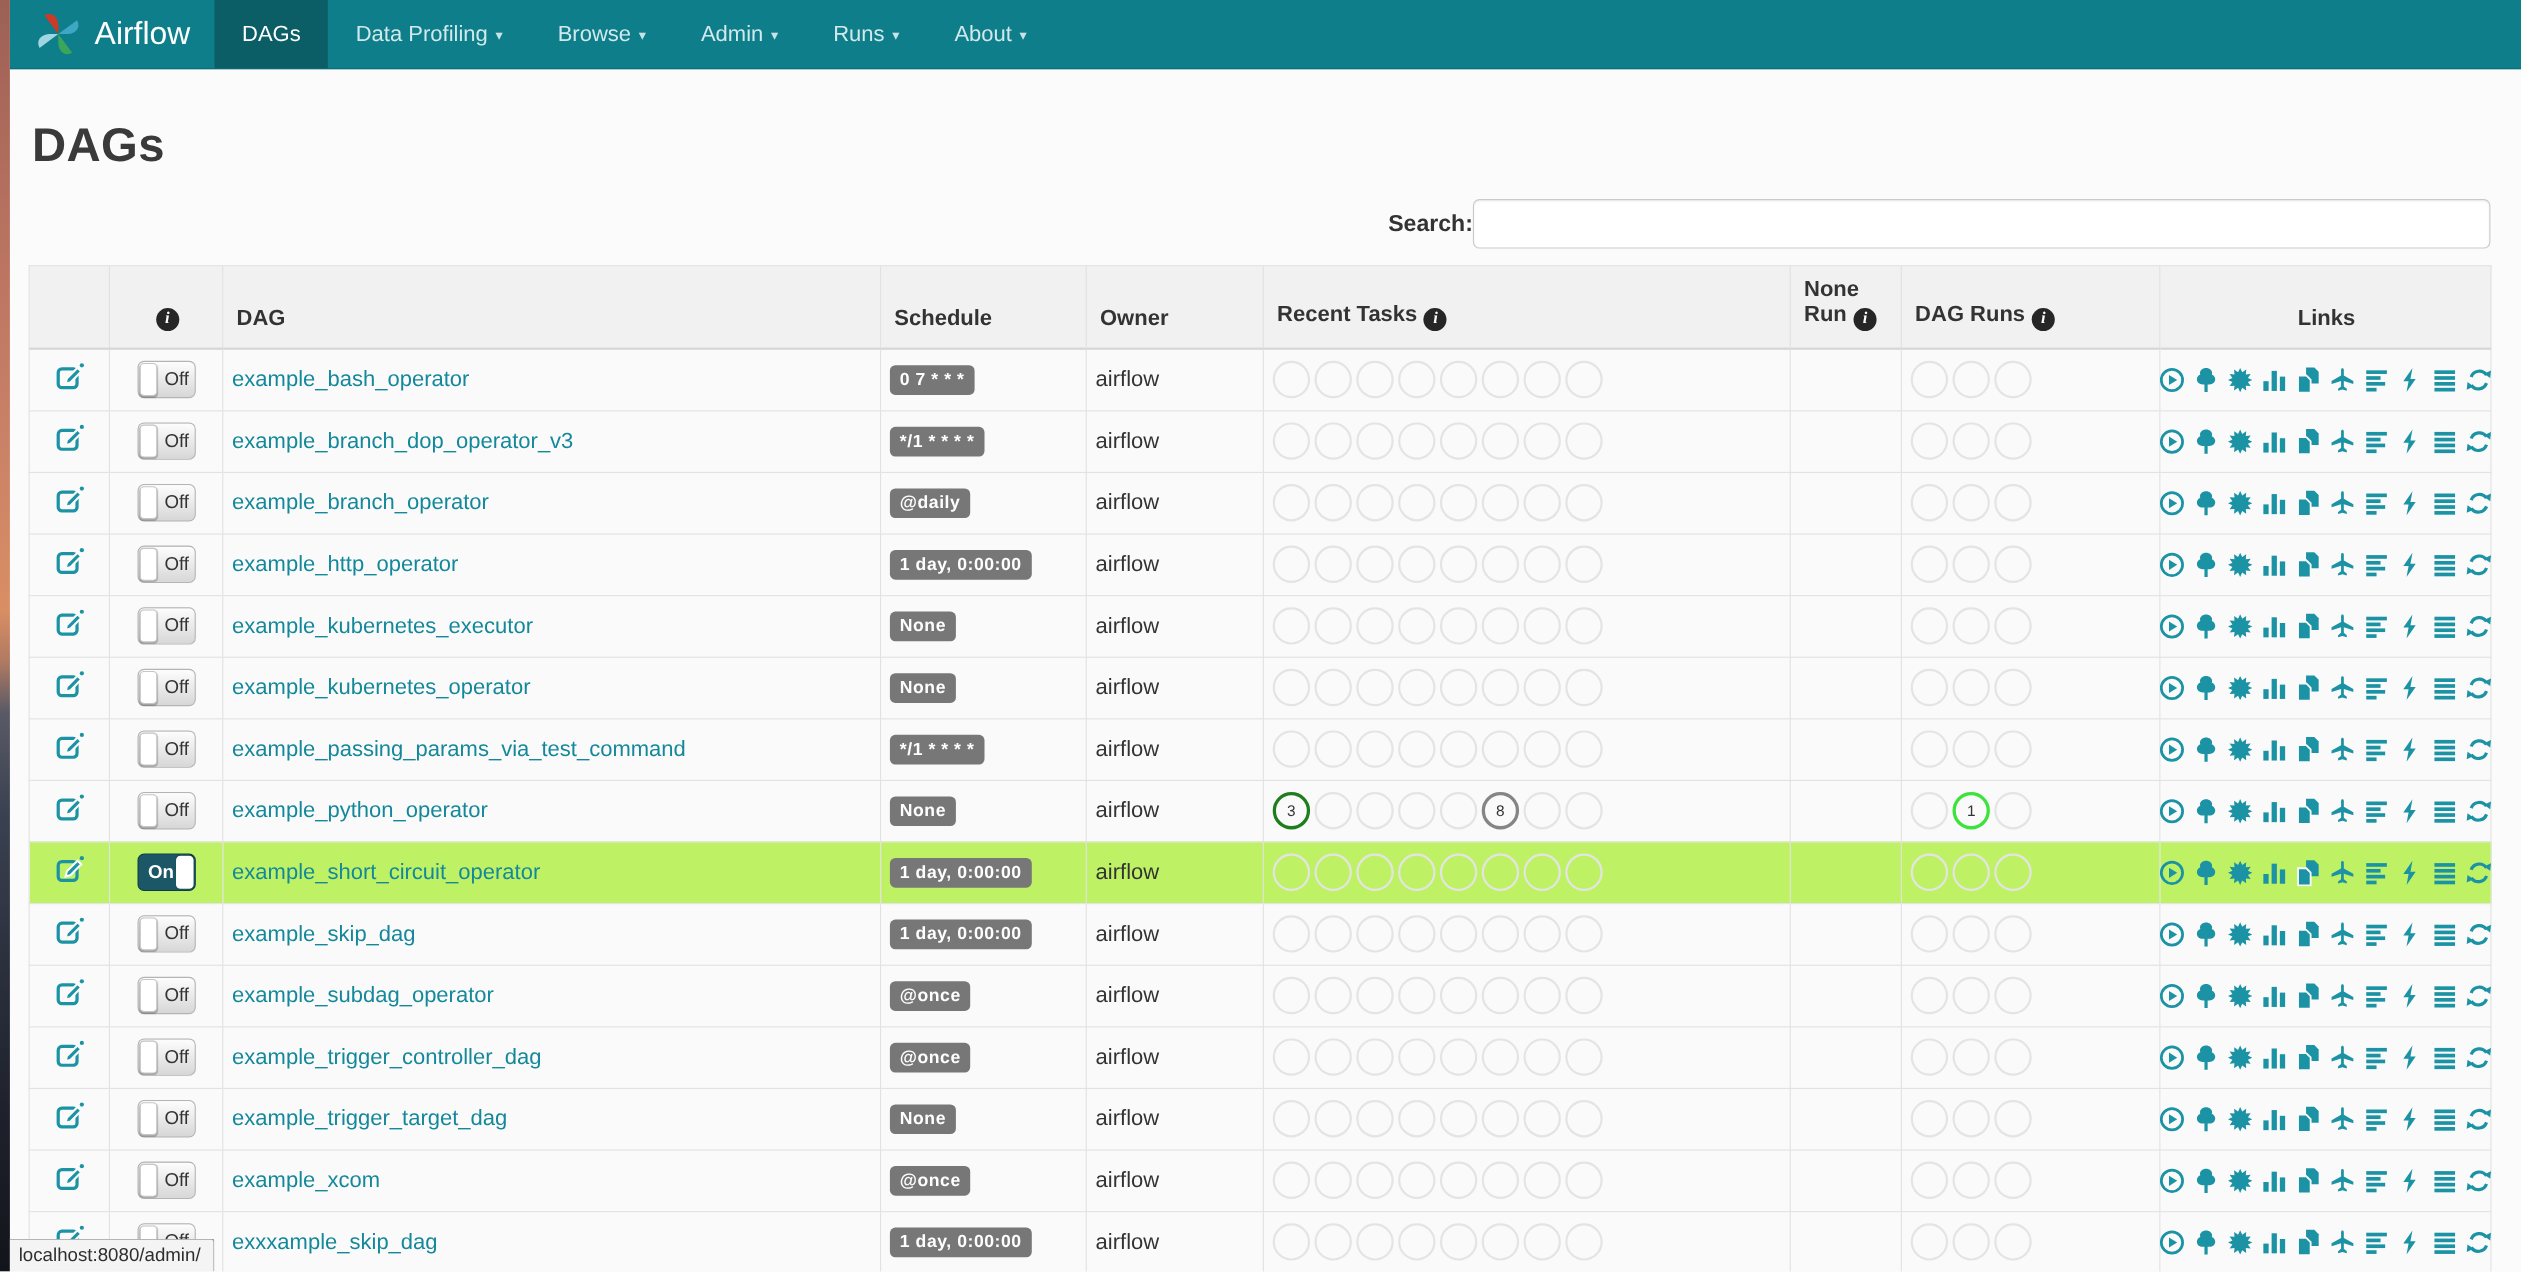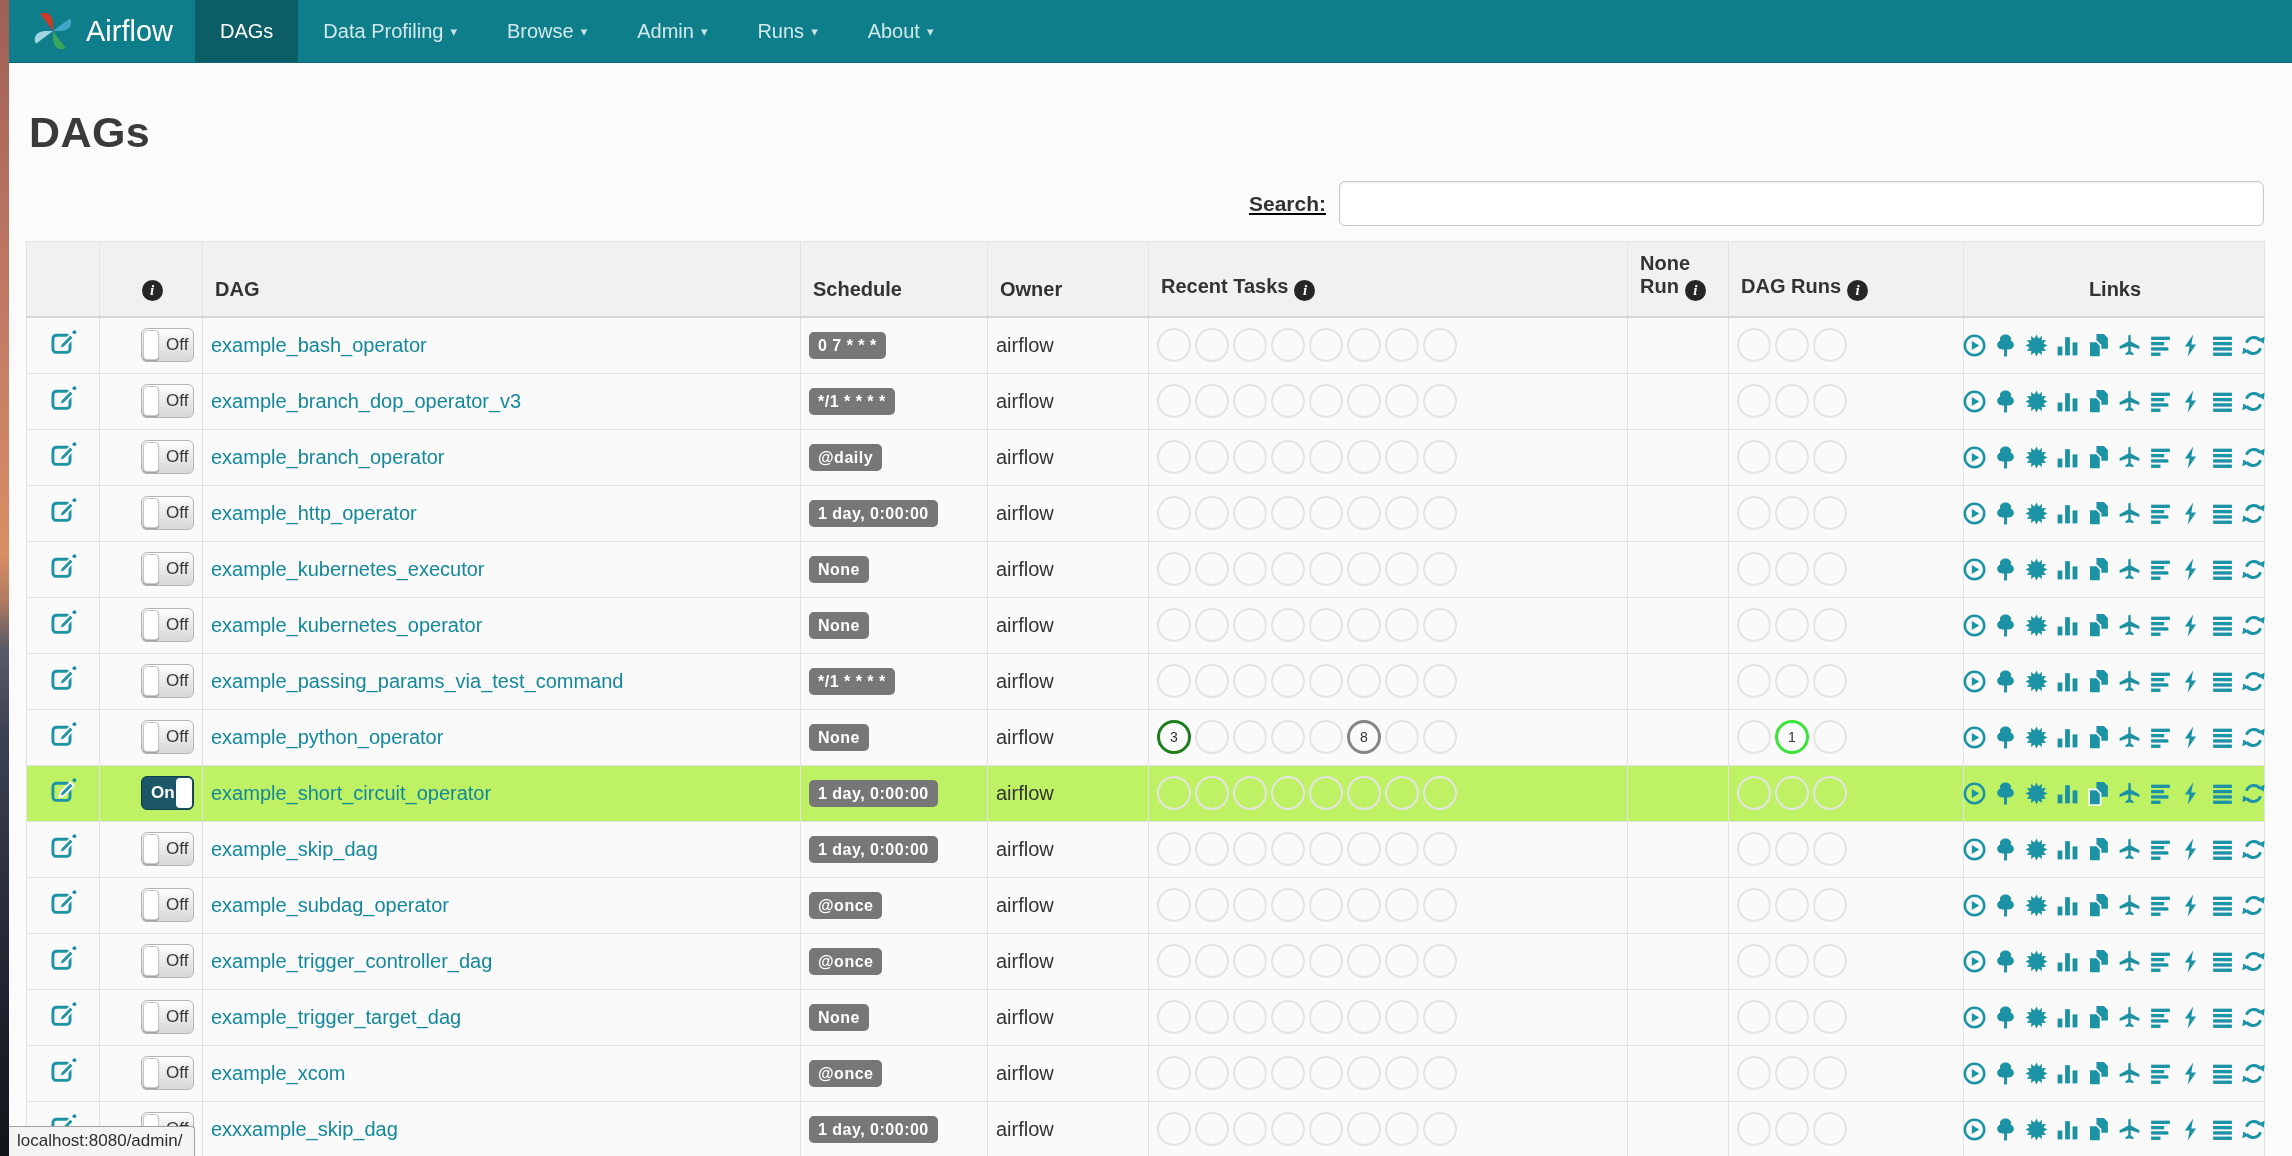--- a/index.html
+++ b/index.html
@@ -32,21 +32,21 @@
   .nav-item.active{ background:var(--navbar-active,#0b5d66); color:#fff; }
   .caret{ font-size:13px; margin-left:7px; opacity:.95; }
   .nav-right{ margin-left:auto; display:flex; align-items:center; gap:42px; padding-right:36px; }
   .clock{ font-size:20px; color:#eaf4f5; }
   .logout-btn{ display:flex; cursor:pointer; }
   .logout-btn svg{ width:27px; height:27px; fill:#eaf4f5; }
 
   
   .content{ padding:0 28px 0 17px; }
   .page-title{ font-size:43px; font-weight:700; color:#3a3a3a; margin:45px 0 24px 3px; letter-spacing:.4px; }
-  .search-row{ display:flex; justify-content:flex-end; align-items:center; gap:13px; margin-bottom:15px;text-decoration:underline; }
+  .search-row{ display:flex; justify-content:flex-end; align-items:center; margin-bottom:15px; }
   .search-label{ font-size:21px; font-weight:bold; color:#333; }
   .search-input{
     width:925px; height:45px; border:1px solid #c9c9c9; border-radius:6px; background:#fff;
     box-shadow:inset 0 1px 2px rgba(0,0,0,.08); font-size:20px; padding:0 14px; outline:none;
   }
 
   
   table.dags{ border-collapse:collapse; table-layout:fixed; width:2238px; }
   .dags th, .dags td{ border:1px solid #e2e2e2; }
   .dags thead th{
@@ -56,21 +56,21 @@
   }
   .dags thead th.center{ text-align:center; }
   .dags tbody td{
     height:56px; padding:0 8px; vertical-align:middle;
     font-size:20px; color:#333; background:#fafafa;
   }
   .dags tbody tr.hovered td{ background:#bef264; }
   td.edit-cell{ text-align:center; }
   .edit-btn{ display:inline-flex; color:var(--accent,#1b93a5); cursor:pointer; }
   .edit-btn svg{ width:27px; height:27px; }
-  td.toggle-cell{ text-align:right;margin-top:23px; }
+  td.toggle-cell{ text-align:center;margin-top:23px; }
 
   .toggle{ position:relative; display:inline-flex; align-items:center; width:53px; height:34px; border-radius:6px; cursor:pointer; vertical-align:middle; }
   .toggle .knob{ position:absolute; top:1px; width:16px; height:30px; background:#fff; border-radius:4px; }
   .toggle.off{ border:1px solid #b4b4b4; background:linear-gradient(180deg,#fdfdfd,#d7d7d7); }
   .toggle.off .knob{ left:1px; border:1px solid #c6c6c6; box-shadow:0 1px 1px rgba(0,0,0,.25); }
   .toggle.off .tlabel{ margin-left:24px; font-size:17px; color:#333; }
   .toggle.on{ border:1px solid #0e3e49; background:var(--toggle-on,#1b5766); }
   .toggle.on .knob{ right:1px; box-shadow:0 0 1px rgba(0,0,0,.4); }
   .toggle.on .tlabel{ margin-left:9px; font-size:17px; color:#fff; font-weight:bold; }
 

